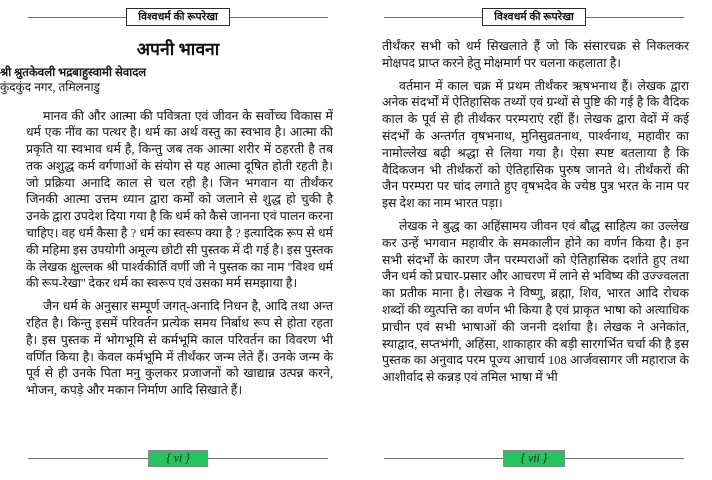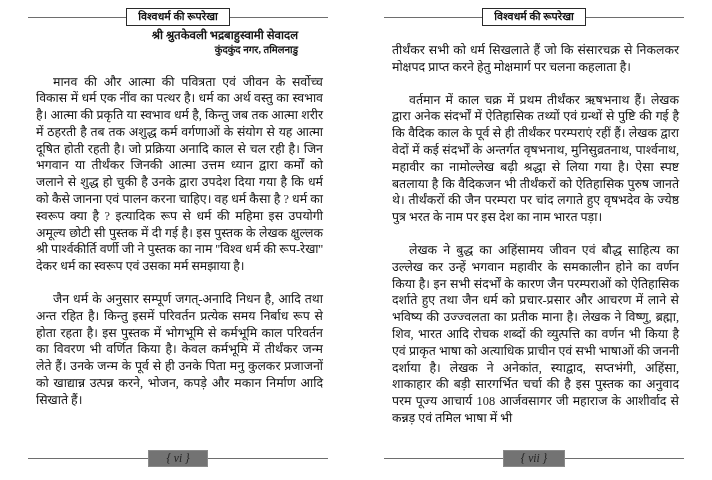--- a/index.html
+++ b/index.html
@@ -34,63 +34,64 @@
     color: #141414;
   }
   
   .title {
     margin: 10px 0 5px 0;
     text-align: center;
     font-size: 17.5px;
     font-weight: bold;
     color: #111111;
   }
-  .byline { text-align: right; padding-right: 58px; margin-top: 2px; }
+  .byline { text-align: left; padding-right: 58px; margin-top: 2px; }
   .byline-org { font-weight: bold; font-size: 11.6px; line-height: 15px; }
-  .byline-loc, .byline-src { font-size: 10px; line-height: 14.5px; font-weight: bold; }
+  .byline-loc, .byline-src { font-size: 12px; line-height: 14.5px; }
   
   .body {
     padding: 0 17px 0 20px;
     text-align: justify;
     font-size: 12.4px;
     line-height: 16.8px;
   }
   .body-left { margin-top: 13px; }
   .body-right { margin-top: 12px; }
-  .body p { margin: 16px; text-indent: 17px; }
+  .body p { margin: 6px; text-indent: 17px; }
   .body p.continuation { text-indent: 0; }
   
   .page-footer {
     position: absolute;
     left: 28px; right: 28px; bottom: 13px;
     display: flex; align-items: center;
   }
   .pagenum {
     border: 1px solid #8a8a8a;
     padding: 0 17px 1px 17px;
     font-style: italic;
     font-size: 11.5px;
     line-height: 14px;
     color: #222222;
-    background: #737373;
+    background: #22c55e;
     white-space: nowrap;
   }
 </style>
 </head>
 <body>
 
 <div class="spread">
 
   <div class="page">
     <div class="running-header">
       <span class="rule"></span>
       <span class="pill">विश्वधर्म की रूपरेखा</span>
       <span class="rule"></span>
     </div>
 
+    <div class="title">अपनी भावना</div>
 
     <div class="byline">
       <div class="byline-org">श्री श्रुतकेवली भद्रबाहुस्वामी सेवादल</div>
       <div class="byline-loc">कुंदकुंद नगर, तमिलनाडु</div>
     </div>
 
     <div class="body body-left">
       <p>मानव की और आत्मा की पवित्रता एवं जीवन के सर्वोच्च विकास में धर्म एक नींव का पत्थर है। धर्म का अर्थ वस्तु का स्वभाव है। आत्मा की प्रकृति या स्वभाव धर्म है, किन्तु जब तक आत्मा शरीर में ठहरती है तब तक अशुद्ध कर्म वर्गणाओं के संयोग से यह आत्मा दूषित होती रहती है। जो प्रक्रिया अनादि काल से चल रही है। जिन भगवान या तीर्थंकर जिनकी आत्मा उत्तम ध्यान द्वारा कर्मों को जलाने से शुद्ध हो चुकी है उनके द्वारा उपदेश दिया गया है कि धर्म को कैसे जानना एवं पालन करना चाहिए। वह धर्म कैसा है ? धर्म का स्वरूप क्या है ? इत्यादिक रूप से धर्म की महिमा इस उपयोगी अमूल्य छोटी सी पुस्तक में दी गई है। इस पुस्तक के लेखक क्षुल्लक श्री पार्श्वकीर्ति वर्णी जी ने पुस्तक का नाम ''विश्व धर्म की रूप-रेखा'' देकर धर्म का स्वरूप एवं उसका मर्म समझाया है।</p>
       <p>जैन धर्म के अनुसार सम्पूर्ण जगत्-अनादि निधन है, आदि तथा अन्त रहित है। किन्तु इसमें परिवर्तन प्रत्येक समय निर्बाध रूप से होता रहता है। इस पुस्तक में भोगभूमि से कर्मभूमि काल परिवर्तन का विवरण भी वर्णित किया है। केवल कर्मभूमि में तीर्थंकर जन्म लेते हैं। उनके जन्म के पूर्व से ही उनके पिता मनु कुलकर प्रजाजनों को खाद्यान्न उत्पन्न करने, भोजन, कपड़े और मकान निर्माण आदि सिखाते हैं।</p>
     </div>

